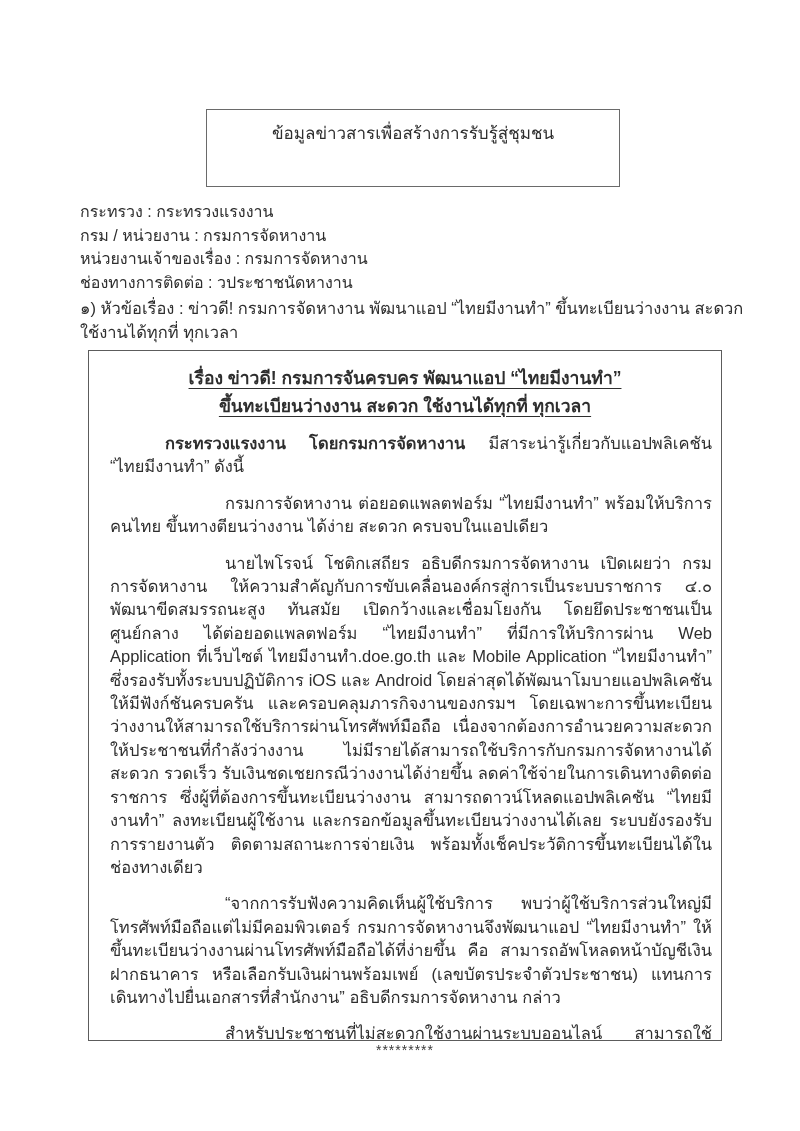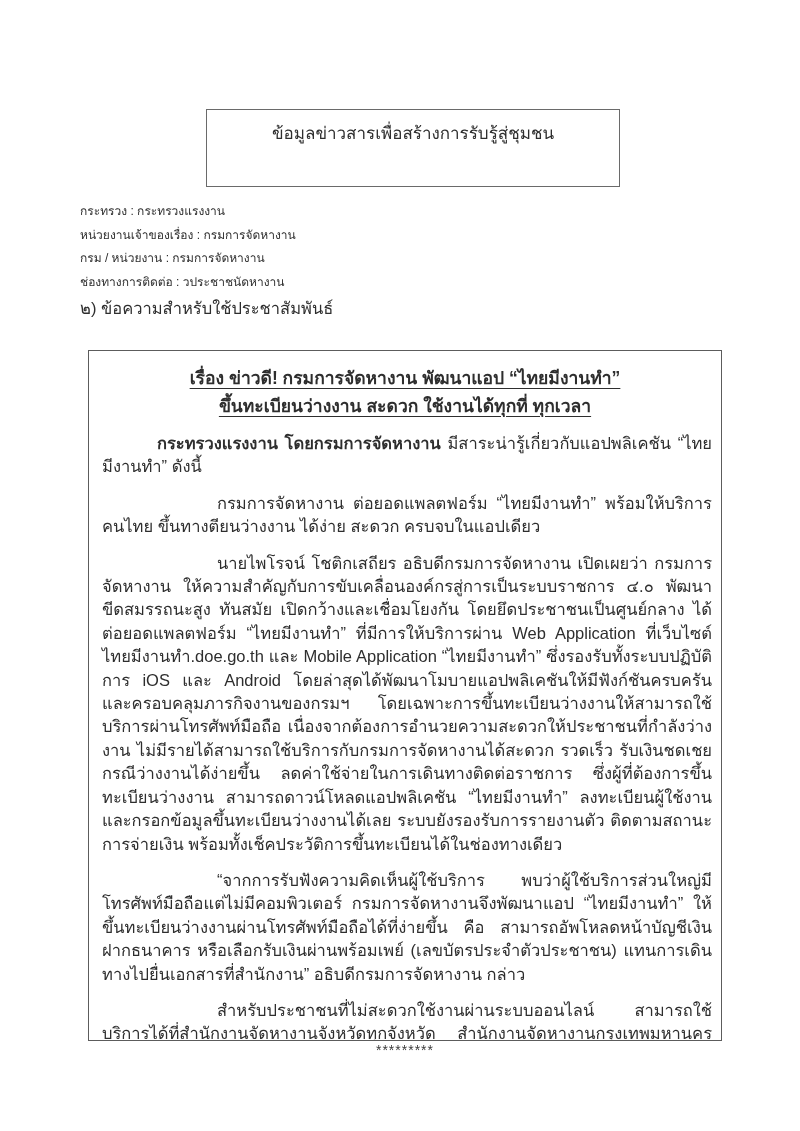--- a/index.html
+++ b/index.html
@@ -16,21 +16,21 @@
     width:414px; height:78px;
     border:1px solid #6a6a6a;
     box-sizing:border-box;
     text-align:center;
     font-size:17px; line-height:26px;
     padding-top:11px;
   }
   .meta {
     position:absolute; left:80px; top:200px;
     width:640px;
-    font-size:12px; line-height:23.5px;
+    font-size:16px; line-height:23.5px;
   }
   .items {
     position:absolute; left:80px; top:297px;
     width:665px;
     font-size:16.5px; line-height:23.5px;
   }
   .content-box {
     position:absolute; left:88px; top:350px;
     width:634px; height:691px;
     border:1px solid #5c5c5c;
@@ -40,21 +40,21 @@
   }
   .content-title {
     text-align:center;
     font-weight:bold;
     font-size:17.5px;
     line-height:28px;
     margin:0 0 12px 0;
   }
   .content-title .u { text-decoration:underline; text-underline-offset:4px; }
   .content-box p {
-    margin:0 0 13px 4px;
+    margin:0 0 13px 12px;
     font-size:16.5px;
     line-height:23.4px;
     text-align:justify;
   }
   .ind-sm { text-indent:55px; }
   .ind-lg { text-indent:115px; }
   .footer-stars {
     position:absolute; left:0; top:1042px;
     width:810px;
     text-align:center;
@@ -67,32 +67,32 @@
 <body>
 
 <div class="page">
 
   <div class="header-box">
     <div>ข้อมูลข่าวสารเพื่อสร้างการรับรู้สู่ชุมชน</div>
   </div>
 
   <div class="meta">
     <div>กระทรวง : กระทรวงแรงงาน</div>
+    <div>กรม / หน่วยงาน : กรมการจัดหางาน</div>
     <div>หน่วยงานเจ้าของเรื่อง : กรมการจัดหางาน</div>
-    <div>กรม / หน่วยงาน : กรมการจัดหางาน</div>
     <div>ช่องทางการติดต่อ : วประชาชนัดหางาน</div>
   </div>
 
   <div class="items">
-    <div>๒) ข้อความสำหรับใช้ประชาสัมพันธ์</div>
+    <div>๑) หัวข้อเรื่อง : ข่าวดี! กรมการจัดหางาน พัฒนาแอป “ไทยมีงานทำ” ขึ้นทะเบียนว่างงาน สะดวก ใช้งานได้ทุกที่ ทุกเวลา</div>
   </div>
 
   <div class="content-box">
     <div class="content-title">
-      <span class="u">เรื่อง ข่าวดี! กรมการจัดหางาน พัฒนาแอป “ไทยมีงานทำ”</span><br>
+      <span class="u">เรื่อง ข่าวดี! กรมการจันครบคร พัฒนาแอป “ไทยมีงานทำ”</span><br>
       <span class="u">ขึ้นทะเบียนว่างงาน สะดวก ใช้งานได้ทุกที่ ทุกเวลา</span>
     </div>
 
     <p class="ind-sm"><b>กระทรวงแรงงาน โดยกรมการจัดหางาน</b><span> มีสาระน่ารู้เกี่ยวกับแอปพลิเคชัน “ไทยมีงานทำ” ดังนี้</span></p>
 
     <p class="ind-lg">กรมการจัดหางาน ต่อยอดแพลตฟอร์ม “ไทยมีงานทำ” พร้อมให้บริการคนไทย ขึ้นทางตียนว่างงาน ได้ง่าย สะดวก ครบจบในแอปเดียว</p>
     <p class="ind-lg">นายไพโรจน์ โชติกเสถียร อธิบดีกรมการจัดหางาน เปิดเผยว่า กรมการจัดหางาน ให้ความสำคัญกับการขับเคลื่อนองค์กรสู่การเป็นระบบราชการ ๔.๐ พัฒนาขีดสมรรถนะสูง ทันสมัย เปิดกว้างและเชื่อมโยงกัน โดยยึดประชาชนเป็นศูนย์กลาง ได้ต่อยอดแพลตฟอร์ม “ไทยมีงานทำ”  ที่มีการให้บริการผ่าน Web Application ที่เว็บไซต์ ไทยมีงานทำ.doe.go.th และ Mobile Application “ไทยมีงานทำ” ซึ่งรองรับทั้งระบบปฏิบัติการ iOS  และ Android  โดยล่าสุดได้พัฒนาโมบายแอปพลิเคชันให้มีฟังก์ชันครบครัน และครอบคลุมภารกิจงานของกรมฯ โดยเฉพาะการขึ้นทะเบียนว่างงานให้สามารถใช้บริการผ่านโทรศัพท์มือถือ เนื่องจากต้องการอำนวยความสะดวกให้ประชาชนที่กำลังว่างงาน ไม่มีรายได้สามารถใช้บริการกับกรมการจัดหางานได้สะดวก รวดเร็ว รับเงินชดเชยกรณีว่างงานได้ง่ายขึ้น ลดค่าใช้จ่ายในการเดินทางติดต่อราชการ ซึ่งผู้ที่ต้องการขึ้นทะเบียนว่างงาน สามารถดาวน์โหลดแอปพลิเคชัน “ไทยมีงานทำ” ลงทะเบียนผู้ใช้งาน และกรอกข้อมูลขึ้นทะเบียนว่างงานได้เลย ระบบยังรองรับการรายงานตัว ติดตามสถานะการจ่ายเงิน พร้อมทั้งเช็คประวัติการขึ้นทะเบียนได้ในช่องทางเดียว</p>
     <p class="ind-lg">“จากการรับฟังความคิดเห็นผู้ใช้บริการ พบว่าผู้ใช้บริการส่วนใหญ่มีโทรศัพท์มือถือแต่ไม่มีคอมพิวเตอร์ กรมการจัดหางานจึงพัฒนาแอป “ไทยมีงานทำ”  ให้ขึ้นทะเบียนว่างงานผ่านโทรศัพท์มือถือได้ที่ง่ายขึ้น คือ สามารถอัพโหลดหน้าบัญชีเงินฝากธนาคาร หรือเลือกรับเงินผ่านพร้อมเพย์ (เลขบัตรประจำตัวประชาชน) แทนการเดินทางไปยื่นเอกสารที่สำนักงาน” อธิบดีกรมการจัดหางาน กล่าว</p>
     <p class="ind-lg">สำหรับประชาชนที่ไม่สะดวกใช้งานผ่านระบบออนไลน์ สามารถใช้บริการได้ที่สำนักงานจัดหางานจังหวัดทุกจังหวัด สำนักงานจัดหางานกรุงเทพมหานครพื้นที่ ๑ – ๑๐ และสามารถศึกษาวิดีโอคู่มือการใช้งานได้ที่ เว็บไซต์ e-service.doe.go.th เมนู แนะนำการลงทะเบียน หรือสอบถามข้อมูลเพิ่มเติมได้ที่สายด่วนกระทรวงแรงงาน ๑๕๐๖ กด ๒ กรมการจัดหางาน หรือสายด่วนกรมการจัดหางาน ๑๖๙๔</p>
   </div>

